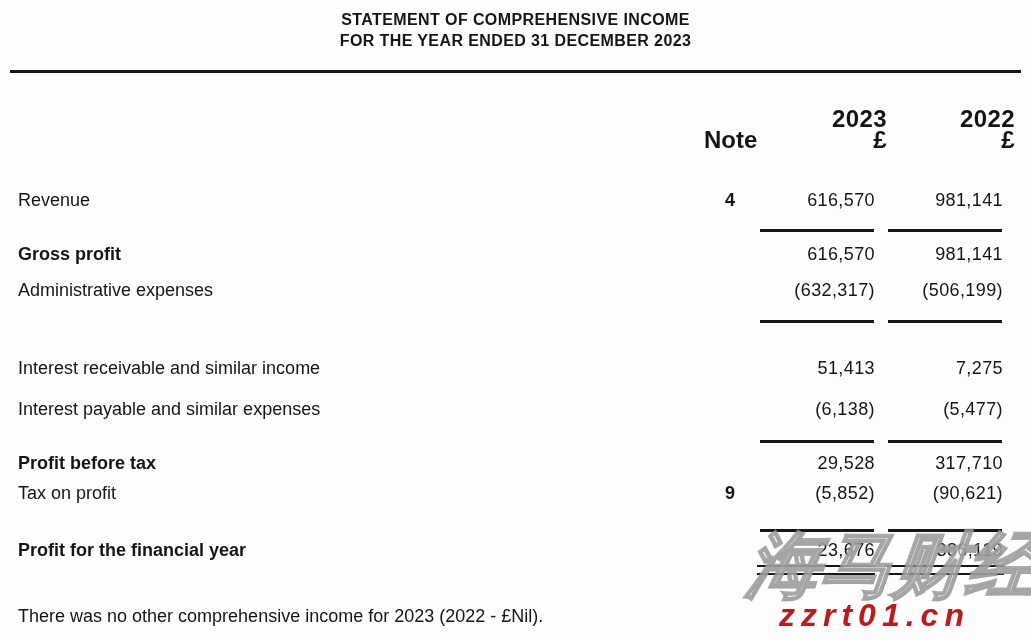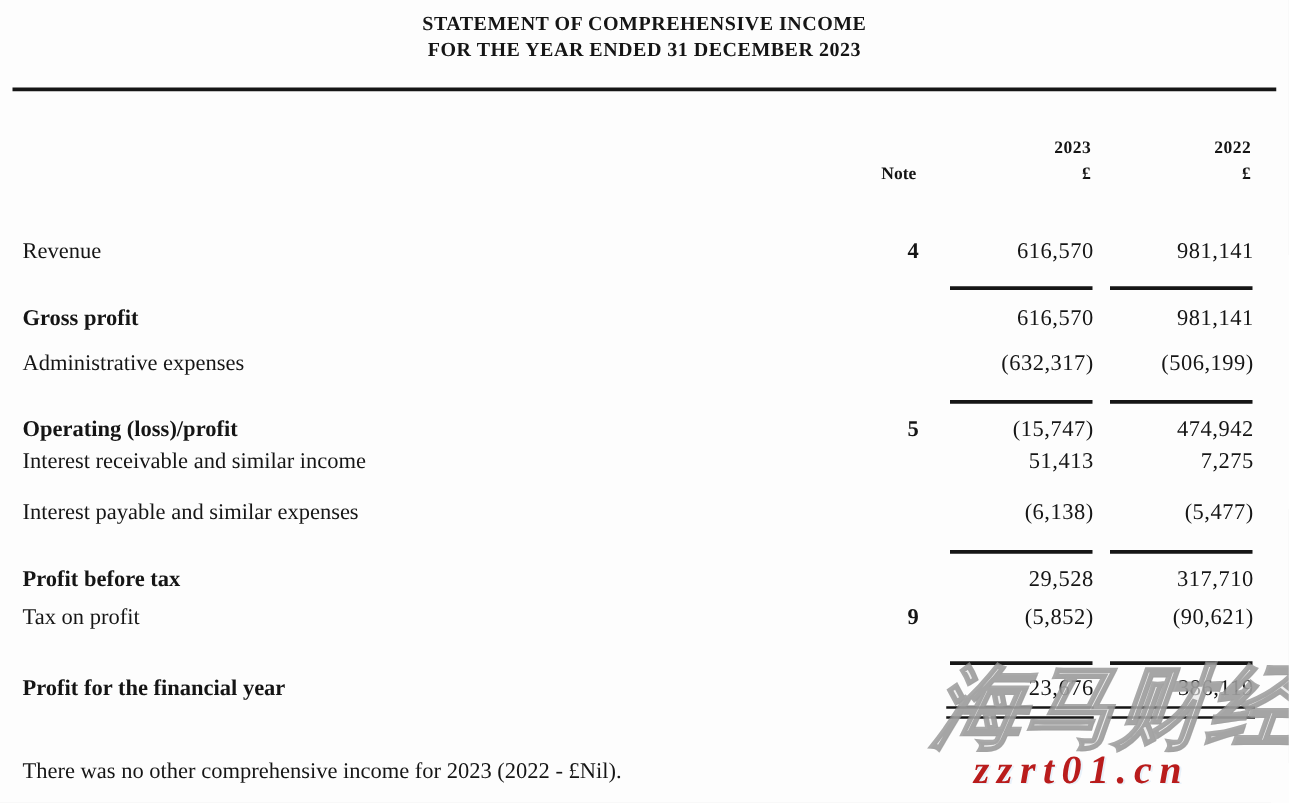--- a/index.html
+++ b/index.html
@@ -2,21 +2,21 @@
 <html><head>
 <meta charset="utf-8">
 <style>
   html, body { margin: 0; padding: 0; }
   body { background: #e8e8e8; }
   .page {
     position: relative;
     width: 1031px;
     height: 642px;
     background: #fdfdfd;
-    font-family: Liberation Serif, serif;
+    font-family: Liberation Sans, sans-serif;
     color: #151515;
     overflow: hidden;
     margin: 0 auto;
   }
   .title-block {
     position: absolute;
     top: 9px; left: 0;
     width: 100%;
     text-align: center;
     font-weight: bold;
@@ -39,26 +39,26 @@
     grid-template-columns: 1fr 55px 140px 128px;
     font-size: 18px;
     line-height: 20px;
   }
   .c-label { text-align: left; }
   .c-note  { text-align: right; padding-left: 12px; font-weight: bold; }
   .c-num   { text-align: right; letter-spacing: 0.4px; }
   .bold .c-label { font-weight: bold; }
   .hdr-grid {
     position: absolute;
-    top: 108px; left: 16px;
+    top: 108px; left: 30px;
     width: 985px;
     display: grid;
     grid-template-columns: 1fr 55px 140px 128px;
     grid-auto-rows: 21px;
-    font-size: 14px;
+    font-size: 24px;
     font-weight: bold;
     line-height: 21px;
   }
   .col-rule {
     position: absolute;
     height: 2.5px;
     width: 114px;
     background: #161616;
   }
   .col-rule.c1 { left: 760px; }
@@ -148,26 +148,20 @@
   <div class="trow" style="top:280px">
     <div class="c-label">Administrative expenses</div>
     <div class="c-note"></div>
     <div class="c-num">(632,317)</div>
     <div class="c-num">(506,199)</div>
   </div>
 
   <div class="col-rule c1" style="top:320px"></div>
   <div class="col-rule c2" style="top:320px"></div>
 
-  <div class="trow bold" style="top:333px">
-    <div class="c-label">Operating (loss)/profit</div>
-    <div class="c-note">5</div>
-    <div class="c-num">(15,747)</div>
-    <div class="c-num">474,942</div>
-  </div>
 
   <div class="trow" style="top:358px">
     <div class="c-label">Interest receivable and similar income</div>
     <div class="c-note"></div>
     <div class="c-num">51,413</div>
     <div class="c-num">7,275</div>
   </div>
 
   <div class="trow" style="top:399px">
     <div class="c-label">Interest payable and similar expenses</div>

